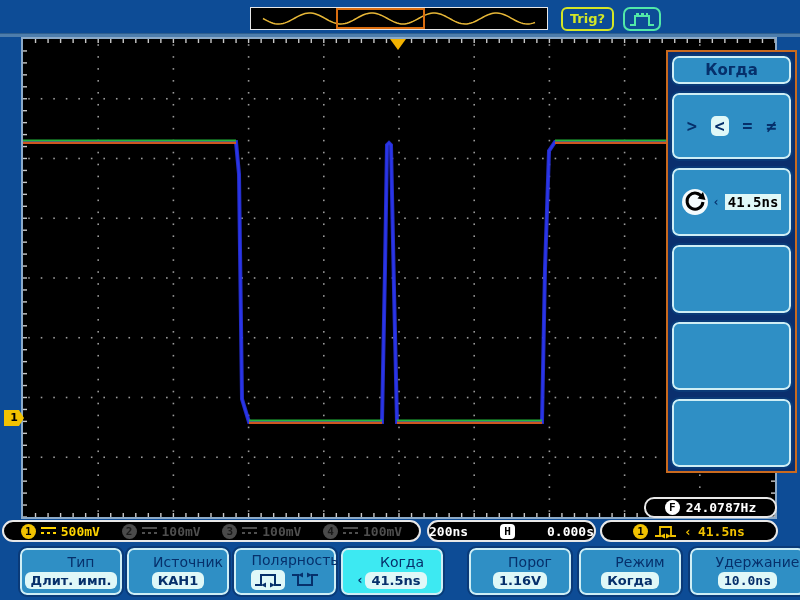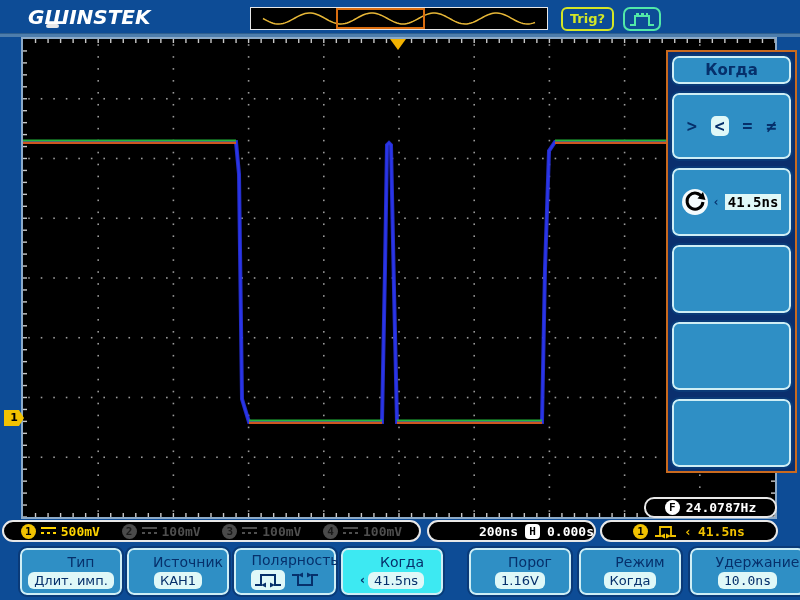--- a/index.html
+++ b/index.html
@@ -43,50 +43,49 @@
                 font-family:"DejaVu Sans Mono", monospace; font-weight:bold; color:#06306b; }
   .panel.blank { height:72px; flex:none; }
   .knob-ic { width:26px; height:26px; background:#f4fbfd; border-radius:50%; position:relative; flex:none; }
   .pillval { background:#dff8f8; color:#000; font-size:14px; font-weight:bold; padding:0 3px; font-family:"DejaVu Sans Mono", monospace; }
   .small-lt { font-size:12px; color:#06306b; }
   
   .bar { position:absolute; background:#000; border:2px solid #e8e8e8; border-radius:11px; display:flex; align-items:center;
          font-family:"DejaVu Sans Mono", monospace; font-weight:bold; font-size:13px; color:#fff; }
   .freqbar { left:644px; top:497px; width:133px; height:21px; border-radius:10px; justify-content:center; gap:6px; }
   .chbar  { left:2px;  top:520px; width:419px; height:22px; justify-content:space-around; padding:0 6px; }
-  .tbbar  { left:427px; top:520px; width:169px; height:22px; justify-content:flex-end; gap:7px; }
+  .tbbar  { left:427px; top:520px; width:169px; height:22px; justify-content:space-between; gap:7px; }
   .trbar  { left:600px; top:520px; width:178px; height:22px; justify-content:center; gap:6px; color:#f2c200; }
   .chgrp { display:flex; align-items:center; gap:5px; }
   .chnum { width:15px; height:15px; border-radius:50%; text-align:center; line-height:15px; font-size:11px; font-weight:bold; flex:none; }
   .ch-on  .chnum { background:#f2c200; color:#000; }
   .ch-off .chnum { background:#4a4a4a; color:#1a1a1a; }
   .ch-on  { color:#ffd400; }
   .ch-off { color:#4f4f4f; }
   .dcicon { display:inline-block; width:15px; height:11px; position:relative; }
   .dcicon .t { position:absolute; left:0; top:1px; width:15px; height:2px; background:currentColor; }
   .dcicon .d1,.dcicon .d2,.dcicon .d3 { position:absolute; top:6px; width:3px; height:2px; background:currentColor; }
   .dcicon .d1{left:0;} .dcicon .d2{left:6px;} .dcicon .d3{left:12px;}
   .hbadge { background:#fff; color:#000; border-radius:4px; width:15px; height:15px; text-align:center; line-height:15px; font-size:11px; font-weight:bold; }
   .fbadge { background:#fff; color:#000; border-radius:50%; width:15px; height:15px; text-align:center; line-height:15px; font-size:11px; font-weight:bold; }
   
   .menu-btn { position:absolute; top:546px; width:106px; height:51px; background:#2f8fc5;
               border:2px solid #0a3a78; border-radius:9px; box-shadow:inset 0 0 0 2px #cfeef5;
               display:flex; flex-direction:column; align-items:center; justify-content:center; gap:3px; }
   .menu-btn.sel { background:#3de9f2; }
   .menu-btn .lbl { color:#06306b; font-size:14px; font-weight:normal; line-height:14px;margin-left:20px; }
-  .menu-btn .val { background:#dff8f8; color:#06306b; border-radius:6px; padding:1px 6px; font-size:13px; font-weight:normal; line-height:15px; }
+  .menu-btn .val { background:#dff8f8; color:#06306b; border-radius:6px; padding:1px 6px; font-size:13px; font-weight:bold; line-height:15px; }
   .menu-btn .valrow { display:flex; align-items:center; gap:3px; color:#06306b; font-weight:bold; }
   .polrow { display:flex; align-items:center; gap:6px; }
   .polpill { background:#dff8f8; border-radius:5px; padding:2px 3px; display:flex; }
 </style>
 </head>
 <body>
 
 <div class="topbar">
-  <div class="logo"><span>G</span><span class="sha"><span>Ш</span><span class="bar"></span></span><span>INSTEK</span></div>
 
   <div class="preview">
     <svg width="296" height="21">
         <polyline id="prevwave" fill="none" stroke="#e8b838" stroke-width="1.5" points="12,10.5 14,11.60356871087477 16,12.662251366815813 18,13.632987587999311 20,14.476294088137033 22,15.157870599816409 24,15.649994988073566 26,15.932650807980462 28,15.994341444478462 30,15.83255772050278 32,15.453879954116255 34,14.87371031362677 36,14.115646356755265 38,13.21052123423908 40,12.195149596195423 42,11.110830209682714 44,10.001666191316257 46,8.912771177037621 48,7.888434390477682 50,6.970319243093368 52,6.195768735401888 54,5.5962865846567285 56,5.19625585689172 58,5.0119472211143306 60,5.050857163468776 62,5.311403078547002 64,5.782987639565715 66,6.446429829245977 68,7.2747450998402075 70,8.234242930430256 72,9.285897139947151 74,10.386933220420069 76,11.49256812797951 78,12.557831768141705 80,13.539396089105232 82,14.397337387345697 84,15.096760146287423 86,15.609216360771882 88,15.91386261836103 90,15.998307874873614 92,15.859117442115448 94,15.501952688834542 96,14.941340772767594 98,14.200083769592457 100,13.308331231608555 102,12.30235389847425 104,11.223068437536272 106,10.114373217796443 108,9.021362807492888 110,7.988493818014253 112,7.057776695782412 114,6.267067008343449 116,5.648525724123957 118,5.227311111737991 120,5.020555463940978 122,5.036668266497991 124,5.274994154560804 126,5.725839568681506 128,6.3708670262680025 130,7.183840972062455 132,8.131694871257352 134,9.17587614278623 136,10.273914229580223 138,11.381148026809647 140,12.452542407474997 142,13.444519960806701 144,14.316733440173802 146,15.033706828756504 148,15.566278275019126 150,15.89278620867836 152,15.999950393621933 154,15.883412082229608 156,15.547911301103703 158,15.007094057369581 160,14.282957307149815 162,13.404954261313478 164,12.408796418890049 166,11.335001053699521 168,10.227243233070794 170,9.13057939789426 172,8.089614757310468 174,7.146689036595164 176,6.340154370310844 178,5.702815384920764 180,5.26059491823986 182,5.031479645646516 184,5.024788498178227 186,5.240793628542725 188,5.670709341701761 190,6.297049440259934 192,7.094338450153842 194,8.030147798569233 196,9.066414799053891 198,10.1609907960222 200,11.269355500121126 202,12.34642778635635 204,13.348399303393583 206,14.234516314639343 208,14.9687372973026 210,15.521198879001952 212,15.86943048707565 214,15.999268306497392 216,15.90543137248663 218,15.591736366083085 220,15.070942376187247 222,14.36423194214559 224,13.50034948471962 226,12.514432168508316 228,11.44658074879725 230,10.340228531563518 232,9.240374786820382 234,8.191754468648274 236,7.237018685892753 238,6.414999930241653 240,5.7591326210103135 242,5.296093208682802 244,5.044715149022578 246,5.015222879605532 248,5.208815955667445 250,5.617620259936527 252,6.22500827092025 254,7.006275363198856 256,7.929644632193289 258,8.957559373618794 260,10.04821064789949 262,11.157237798079025 264,12.239532755130565 266,13.251074743167687 268,14.150720760585353 270,14.901879011910548 272,15.473997225951972 274,15.843805325068779 276,15.996261901790538 278,15.925166006225949 280,15.633409360695904 282,15.132858743126853 284,14.443873323089242"></polyline>
       </svg>
     <div class="zoombox" id="zoombox" style="left: 85px; width: 89px;"></div>
   </div>
 
   <div class="trigbox">Trig?</div>
 

